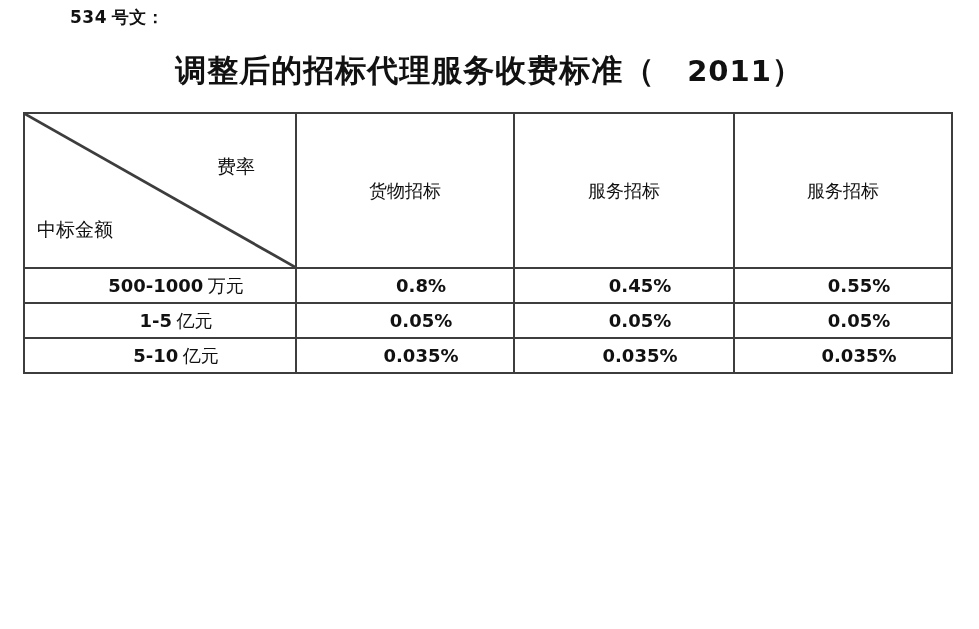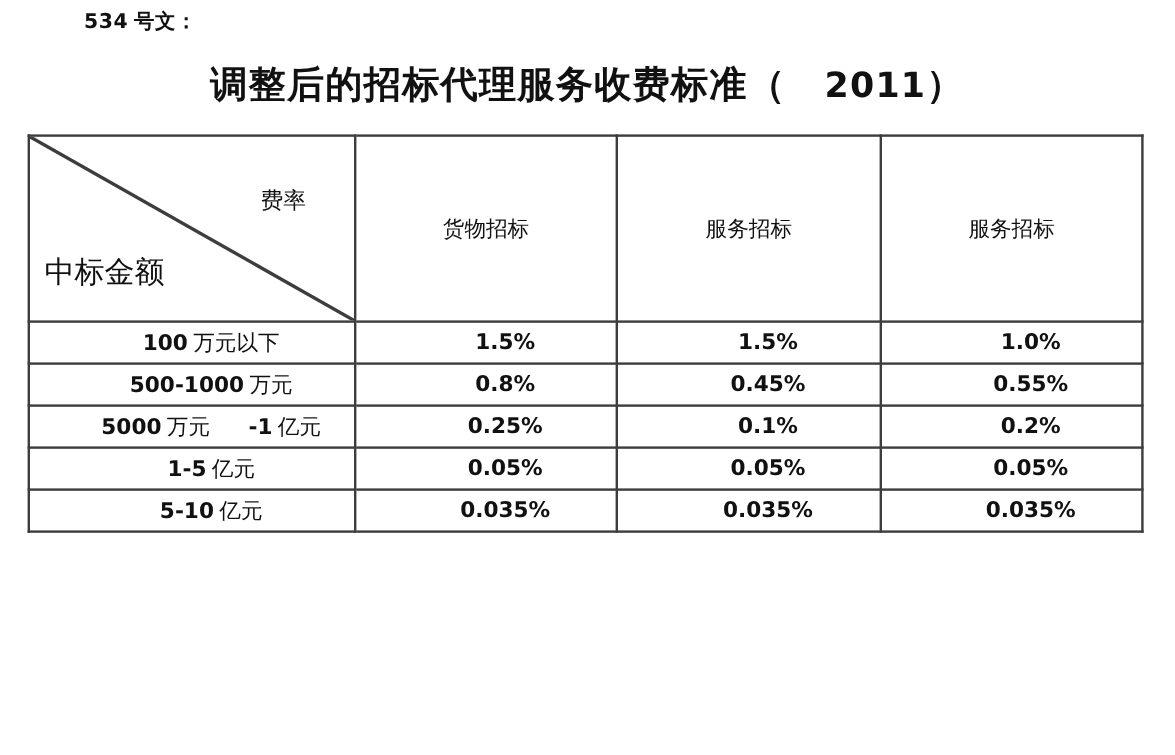--- a/index.html
+++ b/index.html
@@ -73,21 +73,21 @@
   .corner-top {
     position: absolute;
     top: 40px;
     right: 40px;
     font-size: 19px;
   }
   .corner-bottom {
     position: absolute;
     bottom: 24px;
     left: 12px;
-    font-size: 25px;
+    font-size: 19px;
   }
   th.col-header { font-size: 19px; }
   td.fee-value-cell { font-size: 17px; }
   th.row-label-cell { font-size: 18px; }
 </style>
 </head>
 <body>
 
 <div class="doc-label mixed"><span class="num">534</span> 号文：</div>
 
@@ -109,36 +109,24 @@
         <span class="corner-top">费率</span>
         <span class="corner-bottom">中标金额</span>
       </th>
       <th class="col-header">货物招标</th>
       <th class="col-header">服务招标</th>
       <th class="col-header">服务招标</th>
     </tr>
   </thead>
   <tbody id="fee-table-body">
       <tr>
-        <th class="row-label-cell mixed"><span class="num">100</span> 万元以下</th>
-        <td class="fee-value-cell mixed"><span class="num">1.5%</span></td>
-        <td class="fee-value-cell mixed"><span class="num">1.5%</span></td>
-        <td class="fee-value-cell mixed"><span class="num">1.0%</span></td>
-      </tr>
-      <tr>
         <th class="row-label-cell mixed"><span class="num">500-1000</span> 万元</th>
         <td class="fee-value-cell mixed"><span class="num">0.8%</span></td>
         <td class="fee-value-cell mixed"><span class="num">0.45%</span></td>
         <td class="fee-value-cell mixed"><span class="num">0.55%</span></td>
-      </tr>
-      <tr>
-        <th class="row-label-cell mixed"><span class="num">5000</span> 万元<span class="num">-1</span> 亿元</th>
-        <td class="fee-value-cell mixed"><span class="num">0.25%</span></td>
-        <td class="fee-value-cell mixed"><span class="num">0.1%</span></td>
-        <td class="fee-value-cell mixed"><span class="num">0.2%</span></td>
       </tr>
       <tr>
         <th class="row-label-cell mixed"><span class="num">1-5</span> 亿元</th>
         <td class="fee-value-cell mixed"><span class="num">0.05%</span></td>
         <td class="fee-value-cell mixed"><span class="num">0.05%</span></td>
         <td class="fee-value-cell mixed"><span class="num">0.05%</span></td>
       </tr>
       <tr>
         <th class="row-label-cell mixed"><span class="num">5-10</span> 亿元</th>
         <td class="fee-value-cell mixed"><span class="num">0.035%</span></td>

